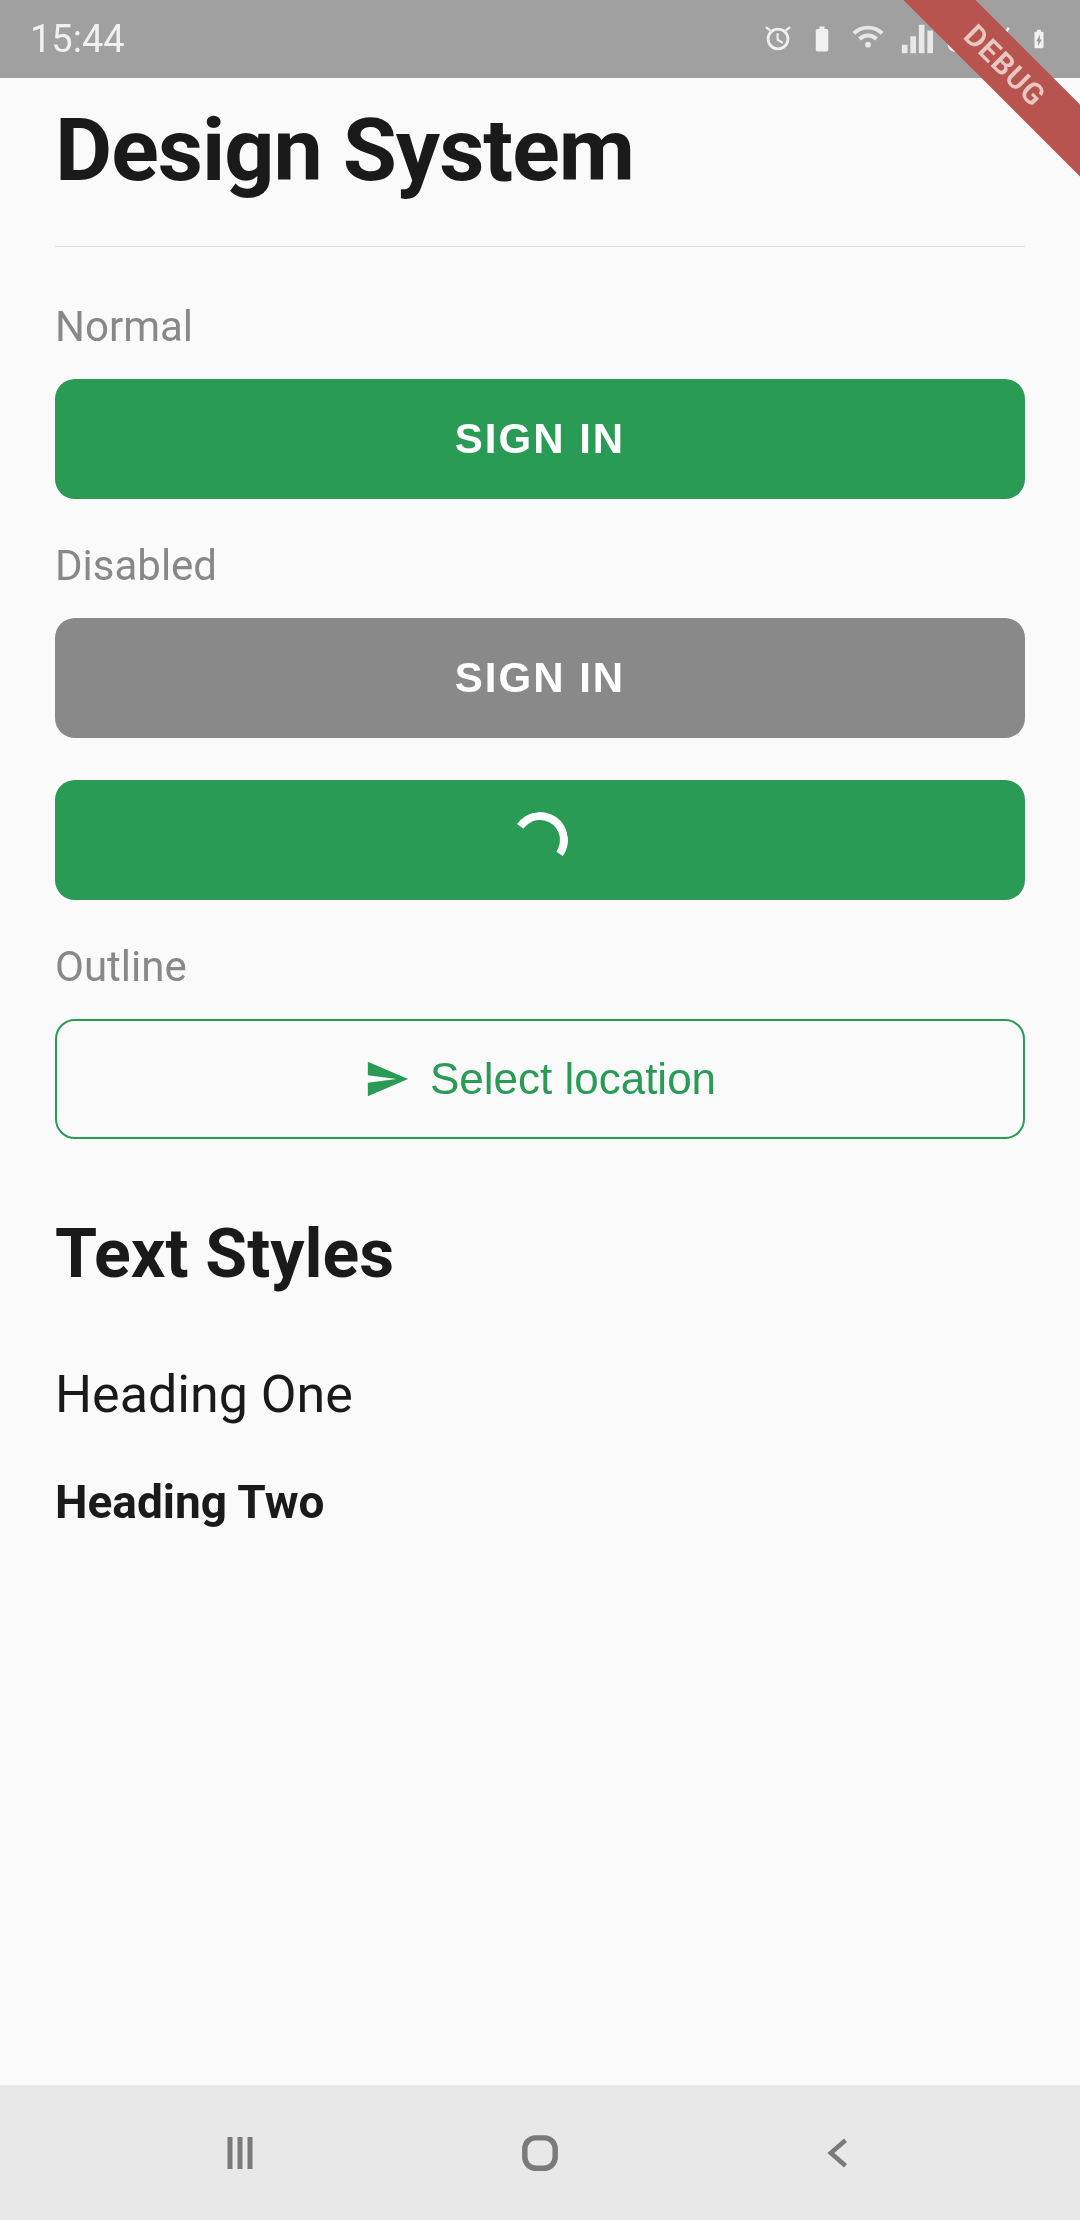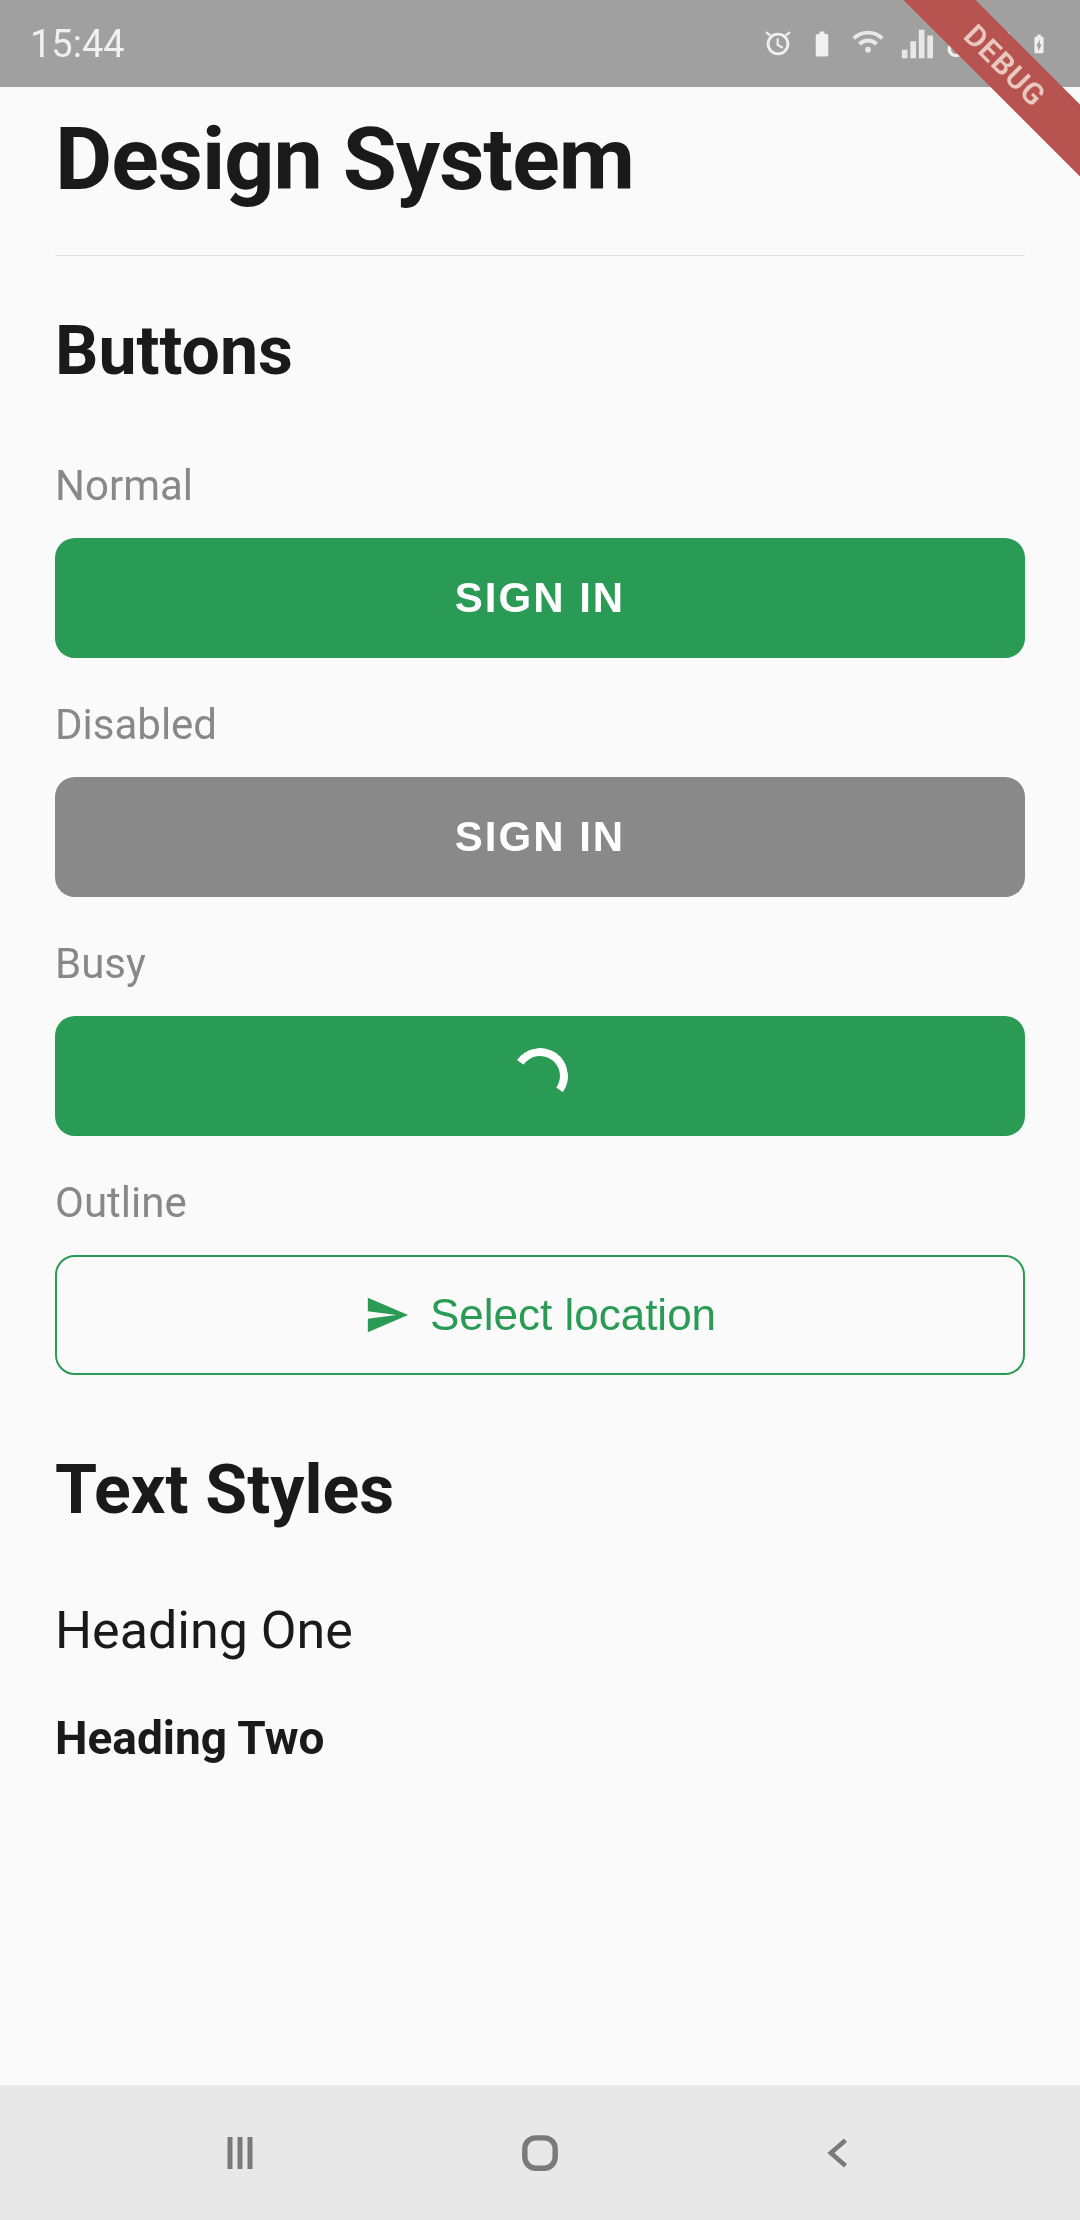--- a/index.html
+++ b/index.html
@@ -9,21 +9,21 @@
     }
     body {
       font-family: -apple-system, BlinkMacSystemFont, 'Segoe UI', Roboto, Helvetica, Arial, sans-serif;
       width: 1080px;
       height: 2220px;
       background: #fafafa;
       position: relative;
       overflow: hidden;
     }
     .status-bar {
-      height: 87px;
+      height: 78px;
       background: #a0a0a0;
       display: flex;
       align-items: center;
       justify-content: space-between;
       padding: 0 30px;
       color: #f0f0f0;
       font-size: 38px;
     }
     .status-left {
       font-weight: 400;
@@ -212,33 +212,31 @@
 </div>
 
 <div class="debug-ribbon">
   <div class="debug-ribbon-inner">DEBUG</div>
 </div>
 
 <div class="content">
   <h1 class="page-title">Design System</h1>
   <div class="divider"></div>
 
-  <h2 class="section-title">Buttons</h2>
 
   <div class="button-label">Normal</div>
   <button class="btn btn-primary">
     <span>SIGN IN</span>
   </button>
 
   <div class="button-label">Disabled</div>
   <button class="btn btn-disabled" disabled="">
     <span>SIGN IN</span>
   </button>
 
-  <div class="button-label">Busy</div>
   <button class="btn btn-busy">
     <div class="spinner"></div>
   </button>
 
   <div class="button-label">Outline</div>
   <button class="btn btn-outline">
     <span class="send-icon">
       <svg width="46" height="46" viewBox="0 0 24 24" fill="#299b55">
           <path d="M2 21l21-9L2 3v7l15 2-15 2z"></path>
         </svg>

